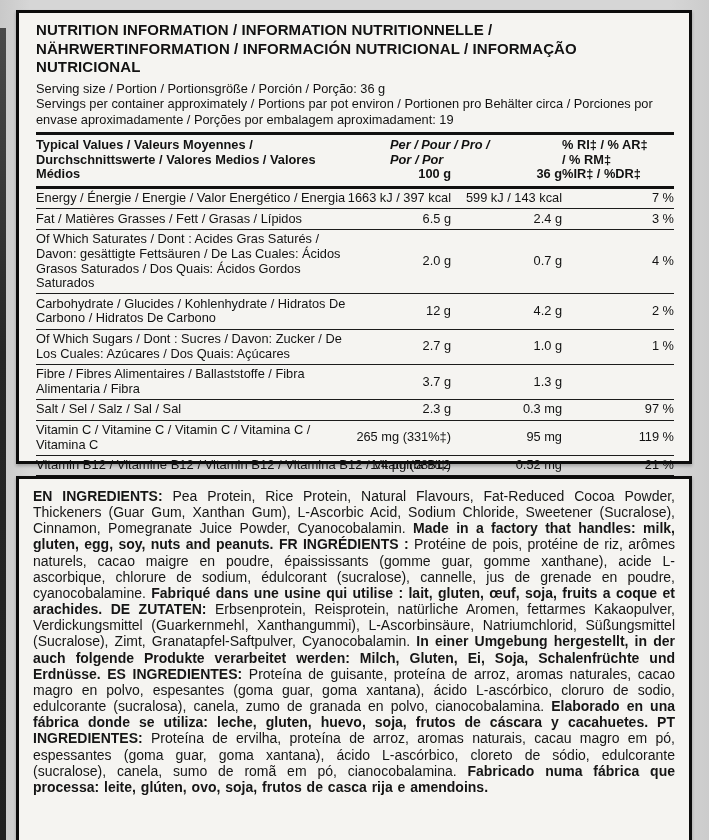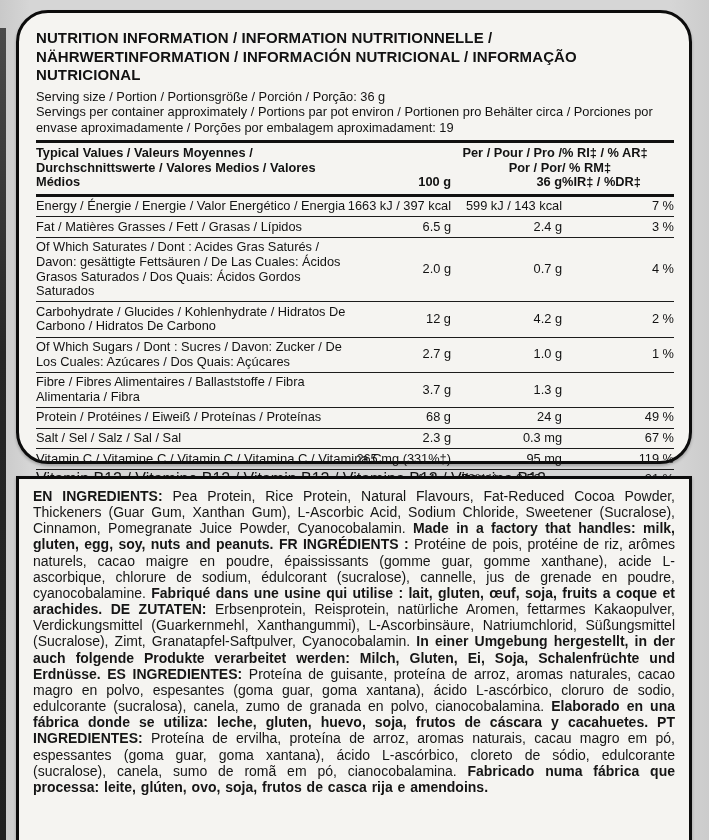--- a/index.html
+++ b/index.html
@@ -16,41 +16,41 @@
     position:absolute;left:0;top:28px;width:6px;height:812px;
     background:linear-gradient(180deg,#4a4a4a,#262626 40%,#202020);
   }
   .box{
     position:absolute;left:16px;width:676px;
     background:#f5f4f1;
     border:3px solid #0c0c0c;
     box-sizing:border-box;
     box-shadow:0 2px 3px rgba(0,0,0,.25);
   }
-  .box-nutrition{top:10px;height:454px;padding:14px 15px 6px 17px;border-radius:32px;}
+  .box-nutrition{top:10px;height:454px;padding:6px 15px 6px 17px;}
   .box-ingredients{top:476px;height:416px;padding:9px 14px;}
 
   .title{
     margin:2px 0 4px 0;
     font-size:15px;line-height:18.5px;font-weight:700;
     letter-spacing:.1px;
   }
   .serving{margin:0;font-size:12.8px;line-height:15.6px;font-weight:400;}
 
   .thead{
     margin-top:5px;
     border-top:3px solid #111;
     border-bottom:3px solid #111;
     padding:3px 0 4px 0;
     display:grid;
     grid-template-columns:320px 95px 111px 1fr;
     font-weight:700;font-size:12.8px;line-height:14.5px;
   }
   .th-label{grid-column:1;grid-row:1 / span 2;}
-  .th-per{grid-column:2 / span 2;grid-row:1;text-align:right;padding-left:34px;white-space:pre-line;}
+  .th-per{grid-column:2 / span 2;grid-row:1;text-align:left;padding-left:34px;white-space:pre-line;font-style:italic;}
   .th-100{grid-column:2;grid-row:2;text-align:right;align-self:end;white-space:nowrap;justify-self:end;}
   .th-36{grid-column:3;grid-row:2;text-align:left;align-self:end;white-space:nowrap;justify-self:end;}
   .th-ri{grid-column:4;grid-row:1 / span 2;white-space:pre-line;}
 
   .rows{}
   .nrow{
     display:grid;
     grid-template-columns:320px 95px 111px 1fr;
     padding:2.5px 0;
     border-bottom:1.5px solid #1c1c1c;
@@ -140,32 +140,26 @@
         <div class="nval vri">1 %</div>
       </div>
 
       <div class="nrow">
         <div class="nlabel">Fibre / Fibres Alimentaires / Ballaststoffe / Fibra Alimentaria / Fibra</div>
         <div class="nval v100">3.7 g</div>
         <div class="nval v36">1.3 g</div>
         <div class="nval vri"></div>
       </div>
 
-      <div class="nrow">
-        <div class="nlabel">Protein / Protéines / Eiweiß / Proteínas / Proteínas</div>
-        <div class="nval v100">68 g</div>
-        <div class="nval v36">24 g</div>
-        <div class="nval vri">49 %</div>
-      </div>
 
       <div class="nrow">
         <div class="nlabel">Salt / Sel / Salz / Sal / Sal</div>
         <div class="nval v100">2.3 g</div>
         <div class="nval v36">0.3 mg</div>
-        <div class="nval vri">67 %</div>
+        <div class="nval vri">97 %</div>
       </div>
 
       <div class="nrow">
         <div class="nlabel">Vitamin C / Vitamine C / Vitamin C / Vitamina C / Vitamina C</div>
         <div class="nval v100">265 mg (331%‡)</div>
         <div class="nval v36">95 mg</div>
         <div class="nval vri">119 %</div>
       </div>
 
       <div class="nrow">

